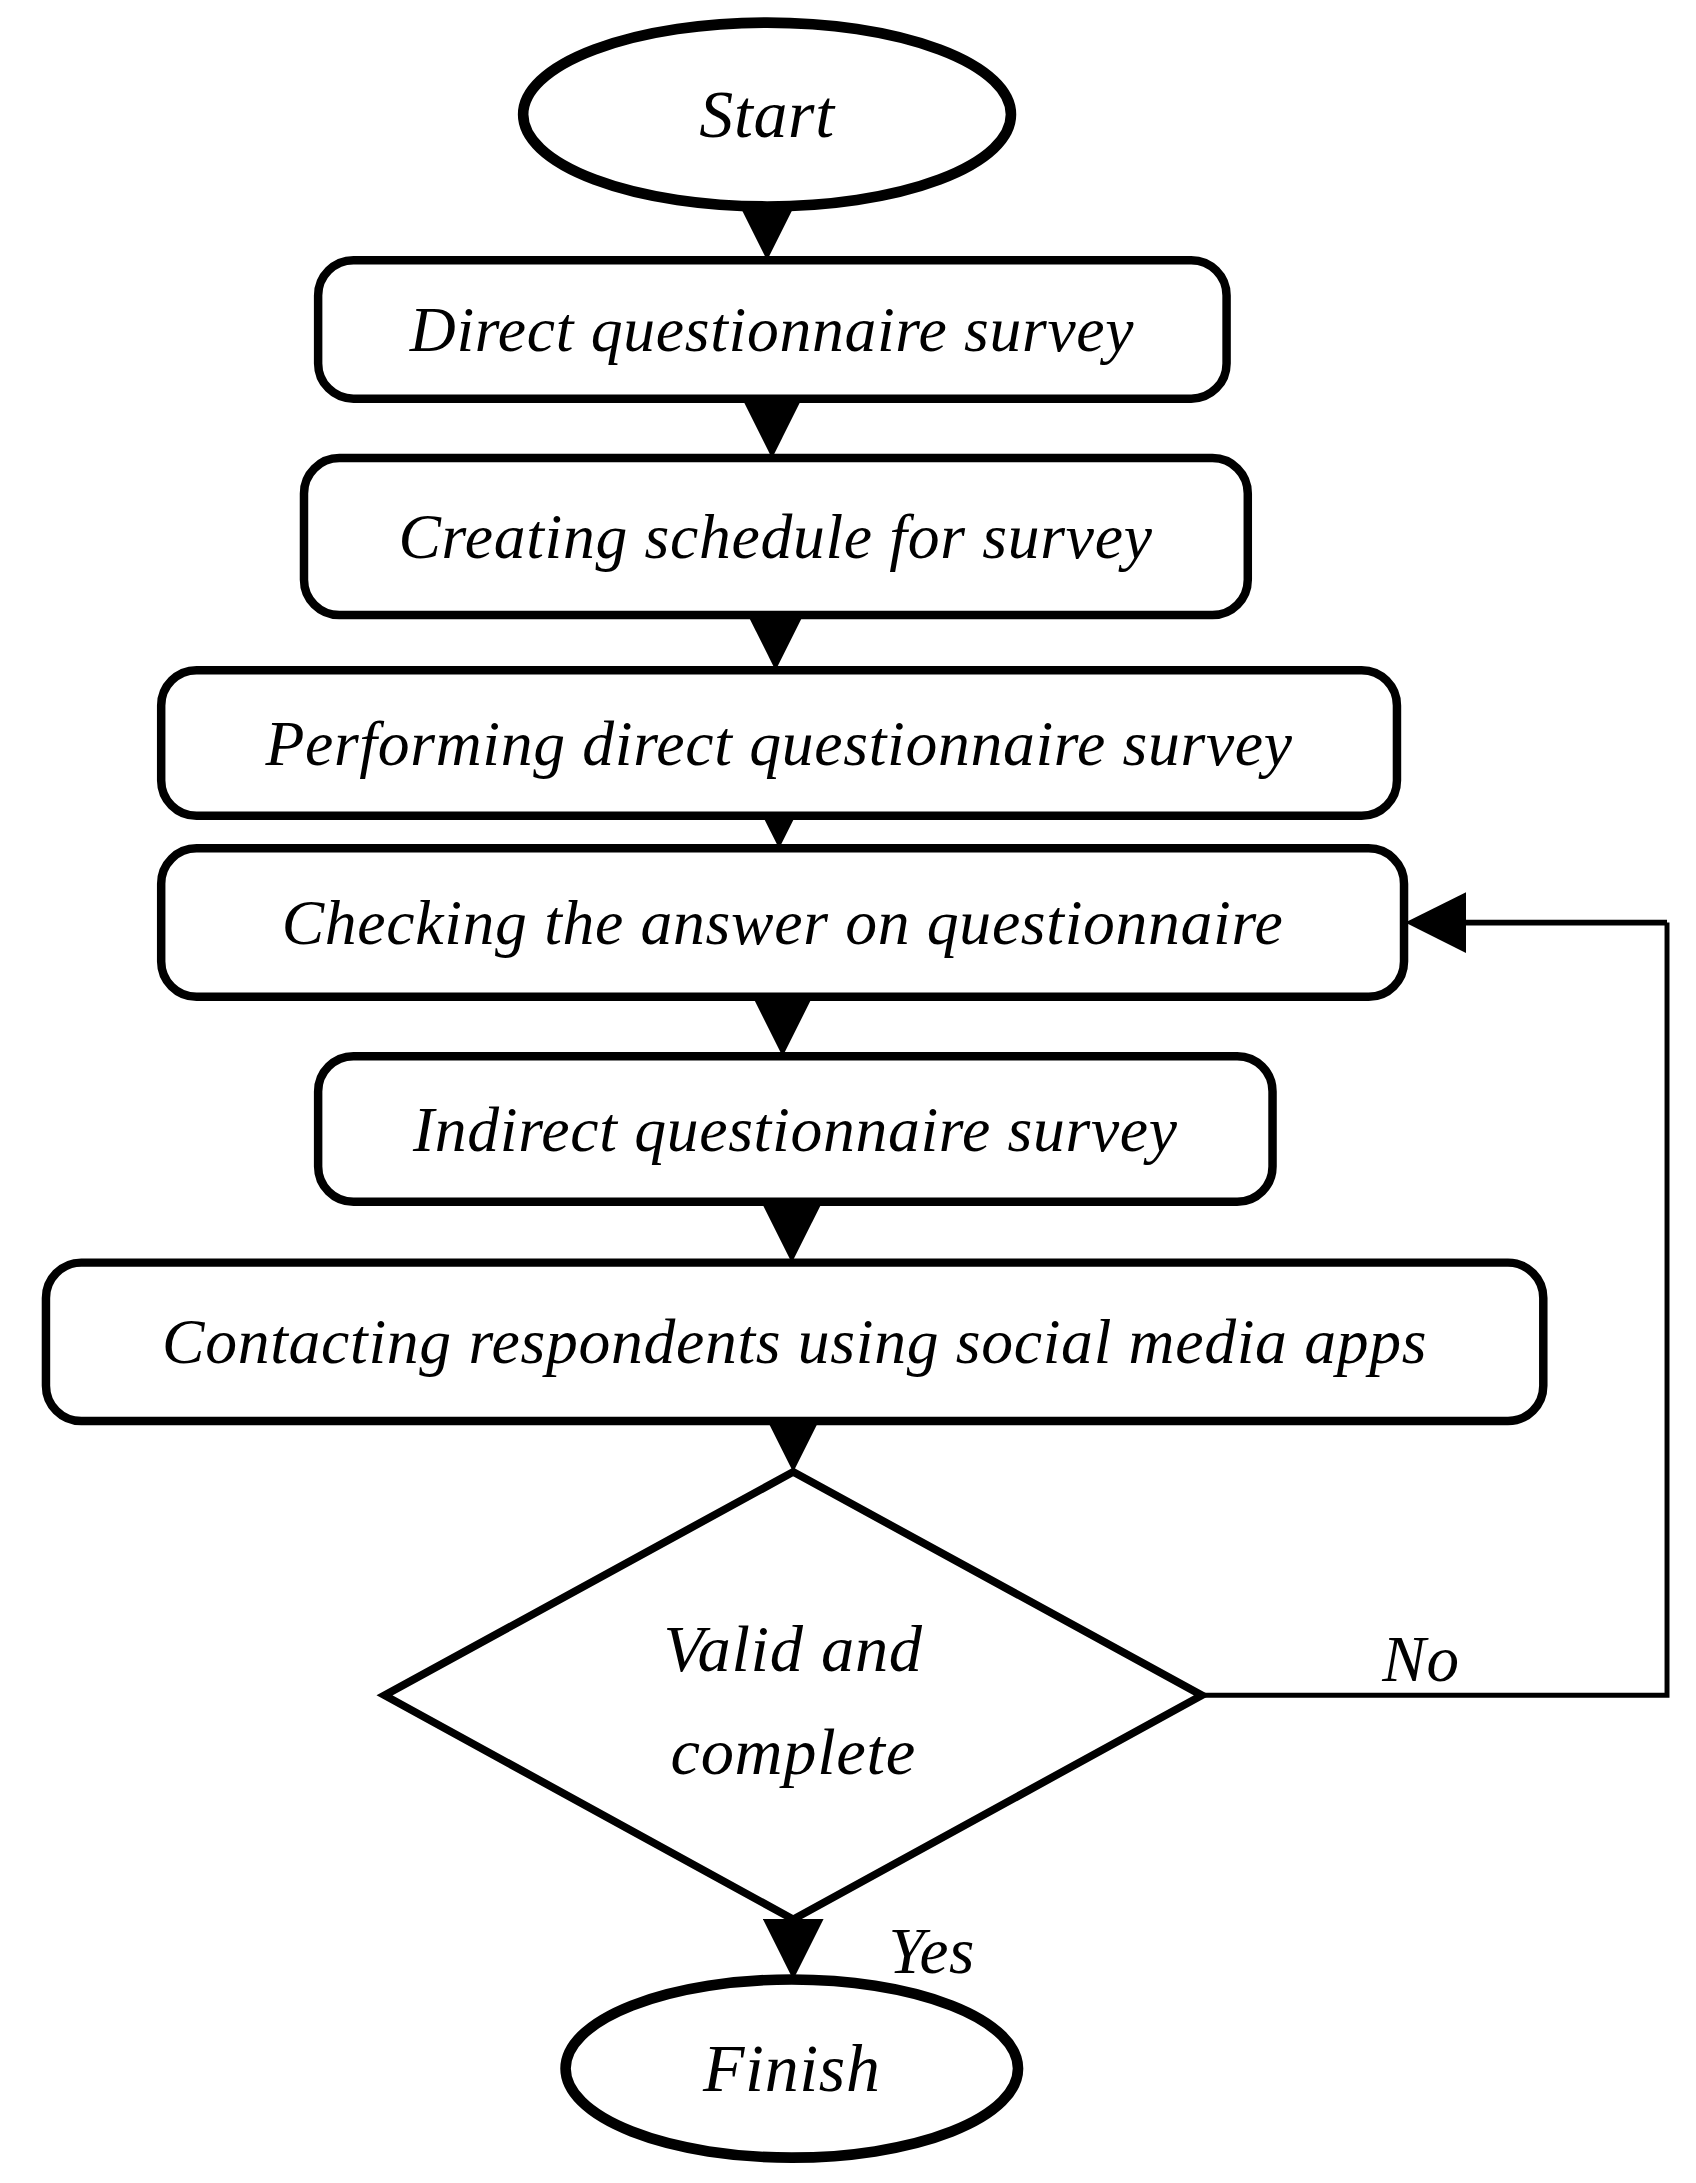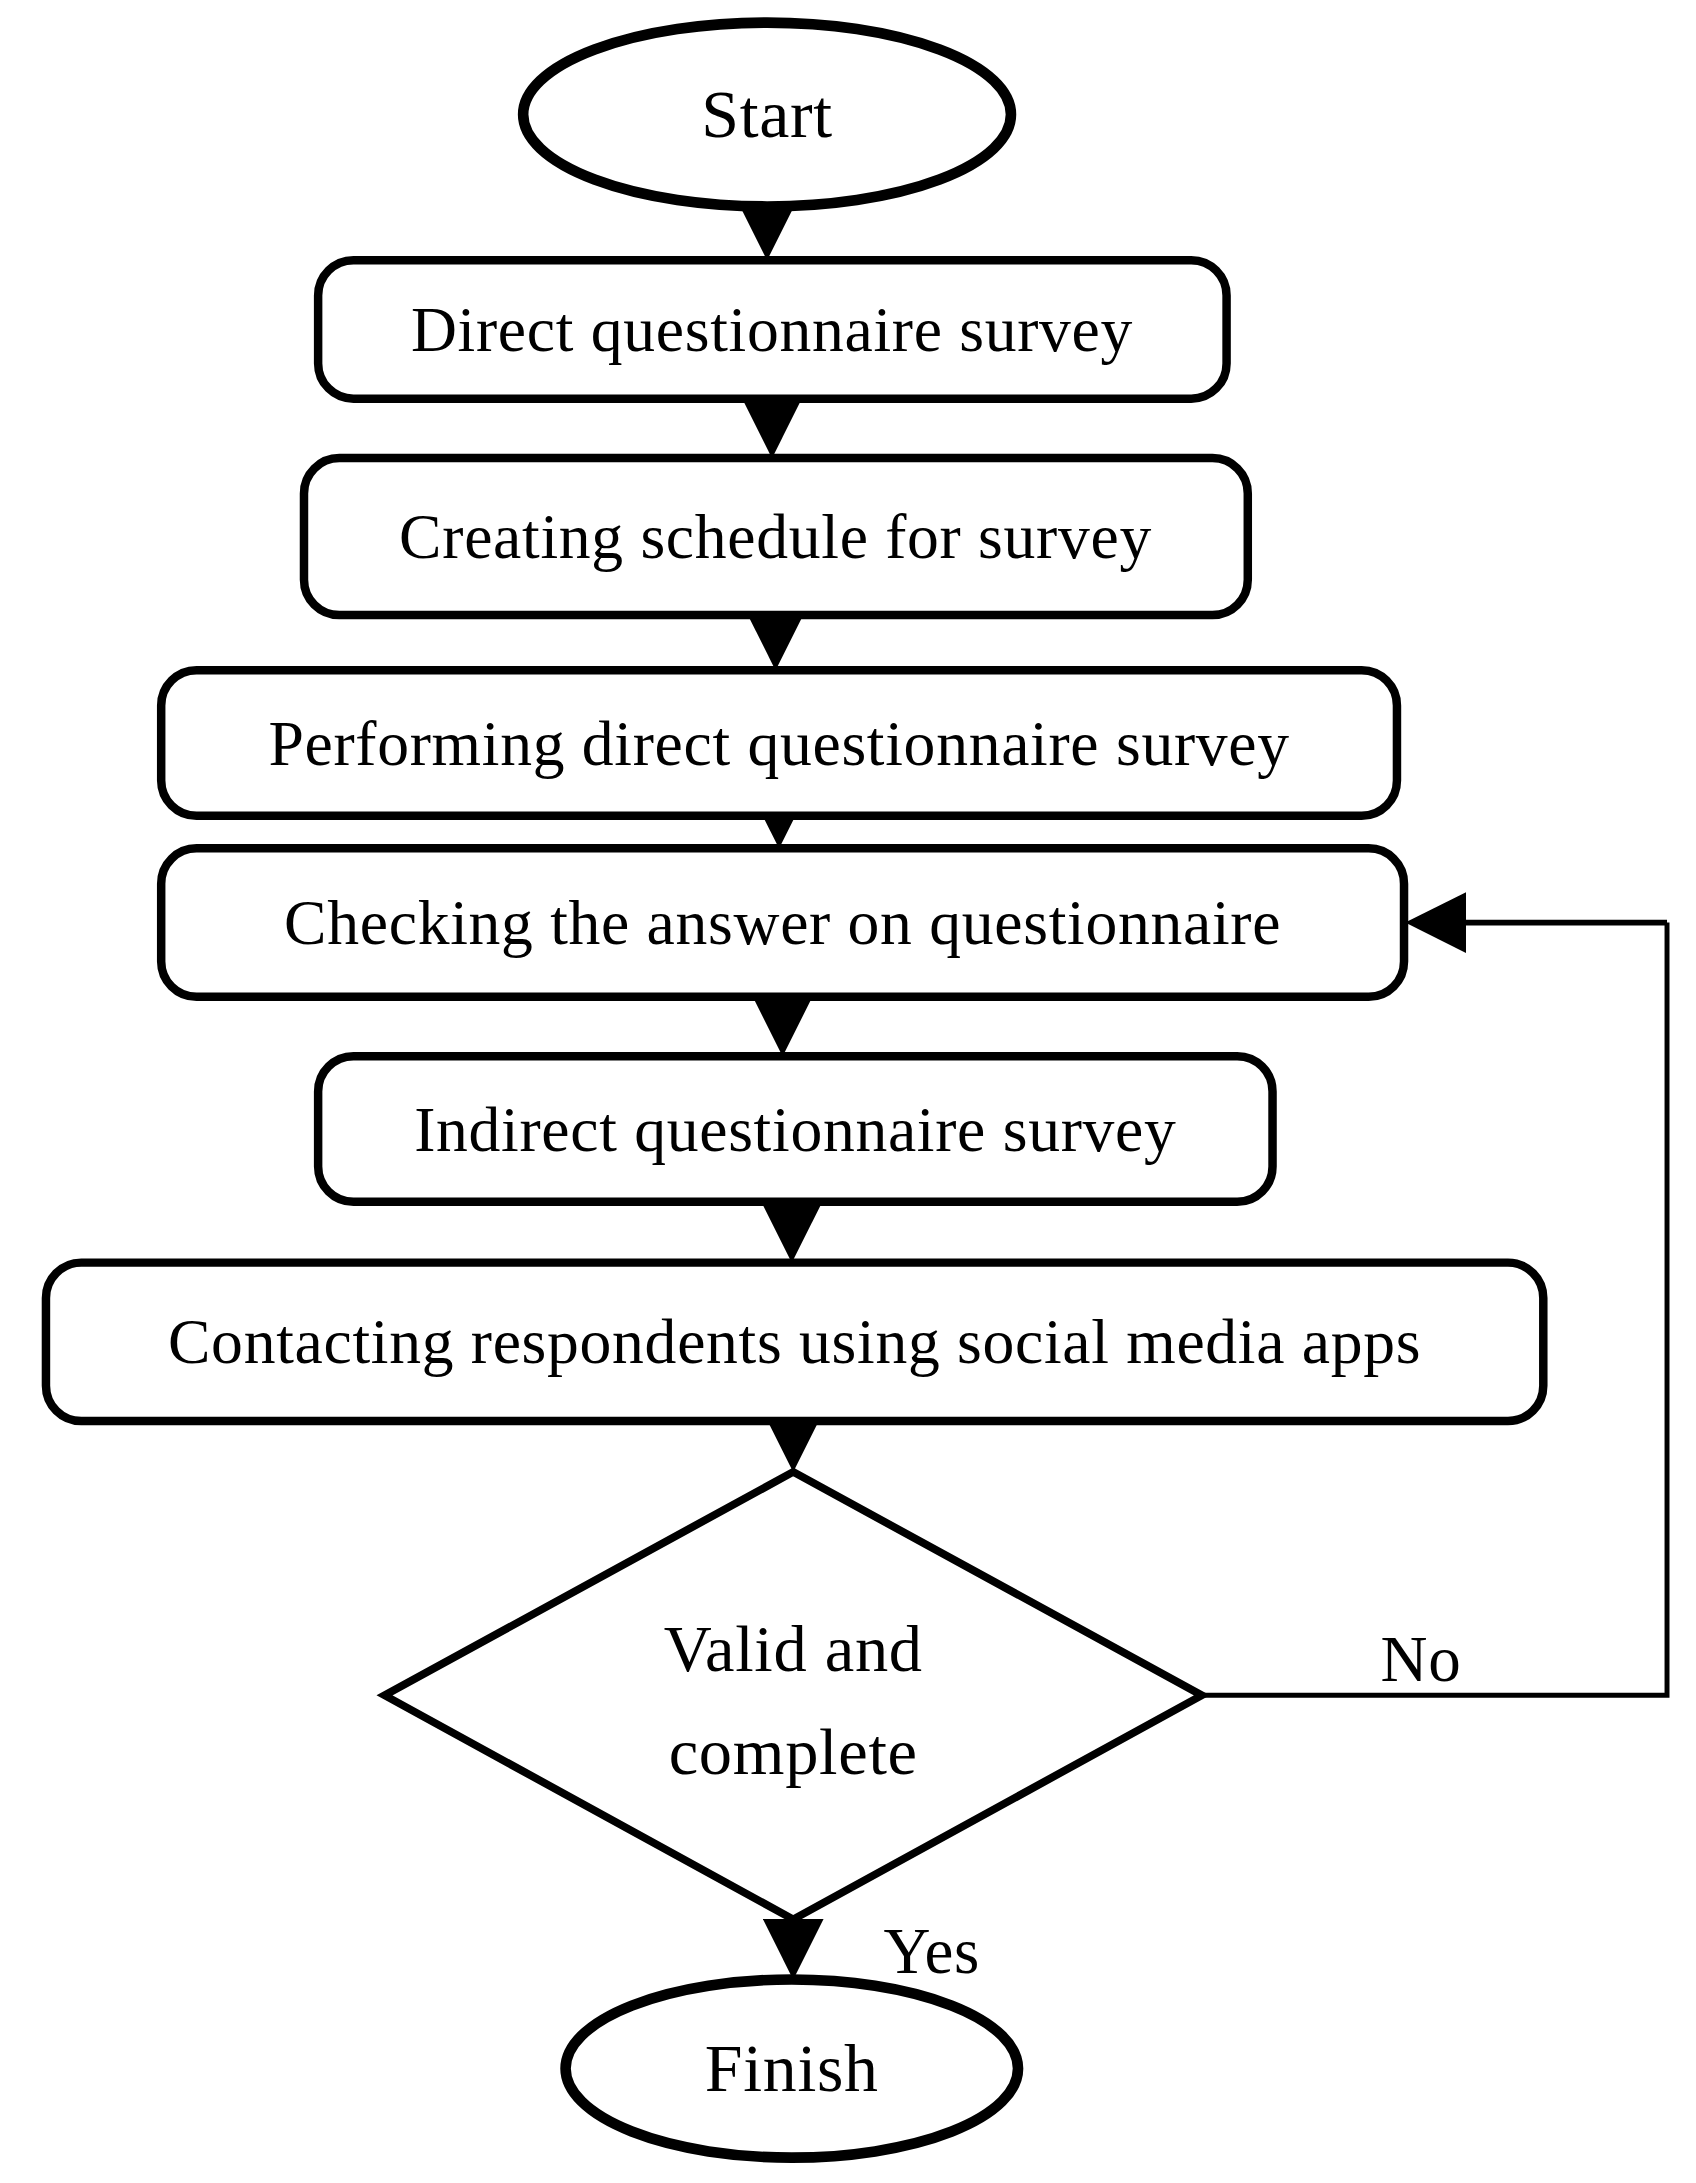--- a/index.html
+++ b/index.html
@@ -3,20 +3,21 @@
 <meta charset="utf-8">
 <style>
   html, body {
     margin: 0;
     padding: 0;
     background: #ffffff;
   }
   .diagram-wrap {
     width: 100%;
     background: #be185d;
+    font-style: italic;
   }
   svg {
     display: block;
     width: 100%;
     height: auto;
     background: #ffffff;
   }
   .shape {
     fill: #ffffff;
     stroke: #000000;

